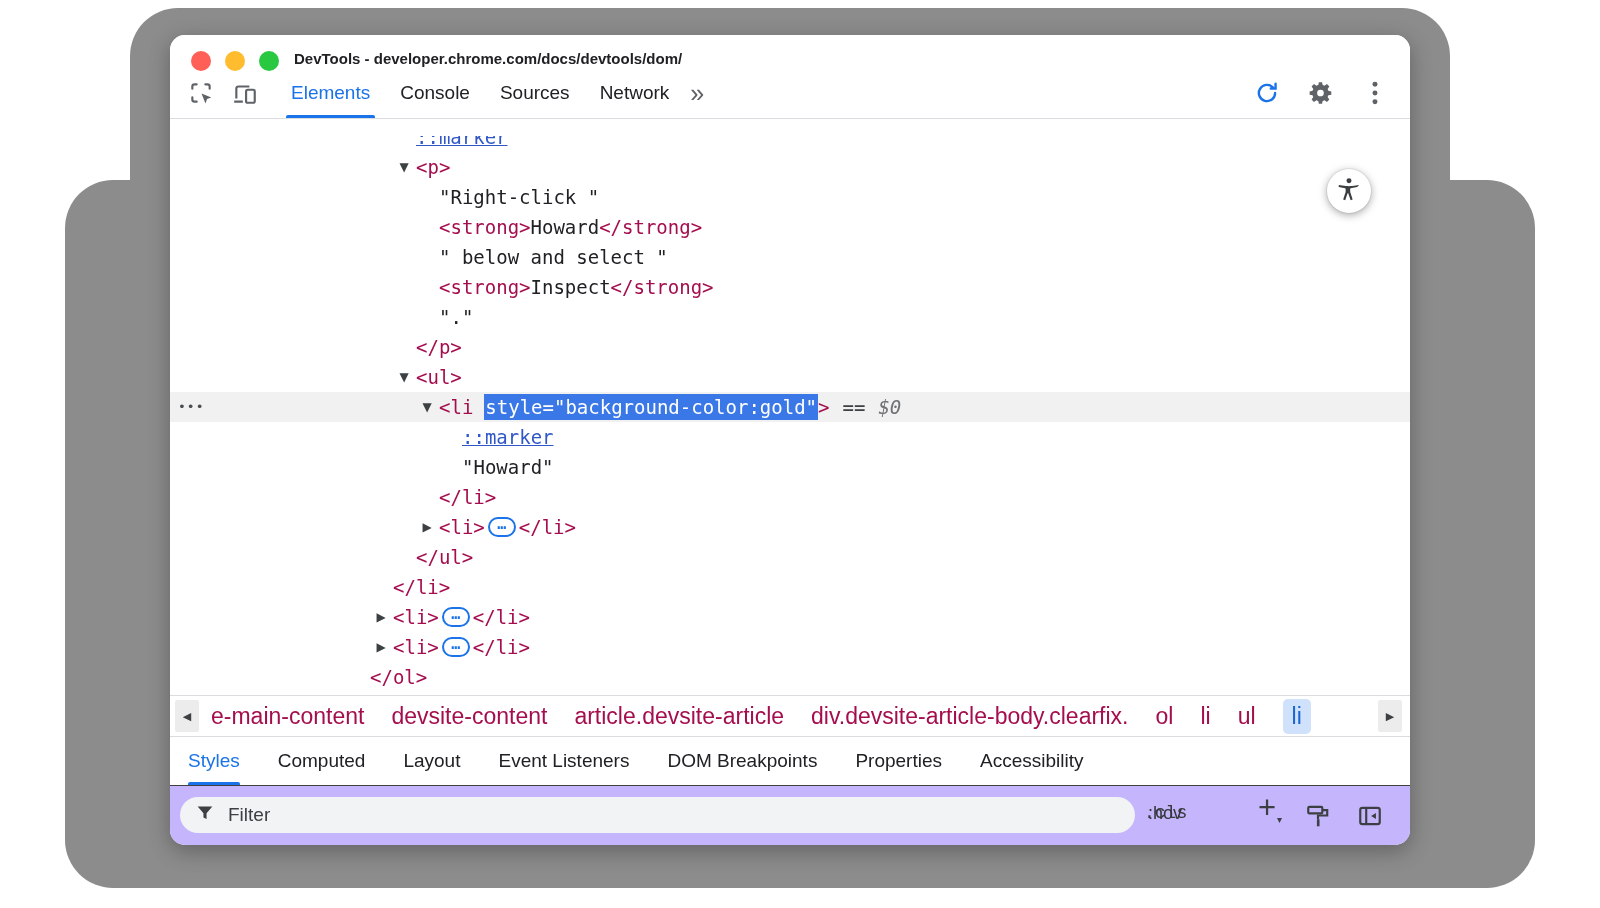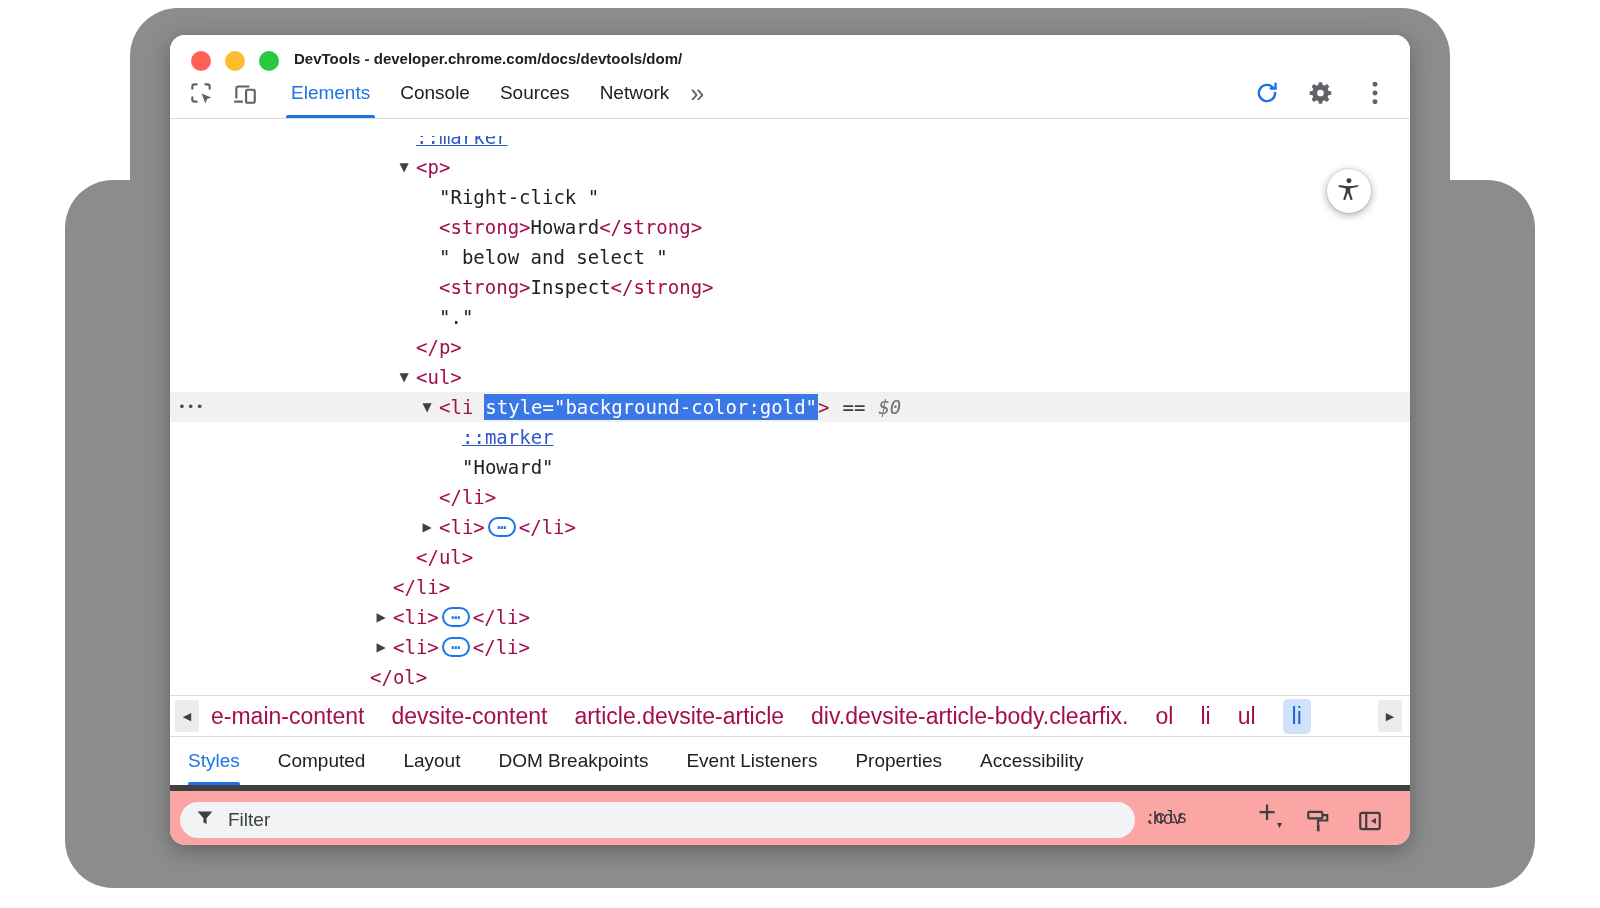--- a/index.html
+++ b/index.html
@@ -60,21 +60,21 @@
   .crumb.selected{background:#cfe1fb;color:#1a67d2;padding:4px 9px;border-radius:5px;}
 
   
   .paneltabs{position:absolute;top:702px;left:0;right:0;height:48px;display:flex;align-items:stretch;gap:38px;padding-left:18px;
              font-size:19px;color:#202124;box-sizing:border-box;}
   .ptab{position:relative;display:flex;align-items:center;cursor:default;}
   .ptab.active{color:#1a73e8;}
   .ptab.active::after{content:"";position:absolute;left:0;right:0;bottom:0;height:3px;background:#1a73e8;border-radius:2px 2px 0 0;}
 
   
-  .filterbar{position:absolute;top:750px;left:0;right:0;bottom:0;border-top:6px solid #404040;background:#fca5a5;box-sizing:border-box;}
+  .filterbar{position:absolute;top:750px;left:0;right:0;bottom:0;border-top:1px solid #404040;background:#c4b5fd;box-sizing:border-box;}
   .filter-pill{position:absolute;left:10px;top:11px;width:955px;height:36px;background:#f1f3f4;border-radius:18px;
                display:flex;align-items:center;padding-left:14px;box-sizing:border-box;}
   .filter-input{border:none;background:transparent;font-size:19px;color:#3c4043;margin-left:10px;outline:none;width:700px;font-family:"Liberation Sans",sans-serif;}
   .filter-input::placeholder{color:#3c4043;opacity:1;}
   .fb-text{position:absolute;top:17px;font-size:18px;color:#35383b;}
   .fb-hov{left:978px;}
   .fb-cls{left:974px;font-family:Liberation Mono, monospace;}
   .fb-plus{position:absolute;left:1088px;top:4px;font-size:31px;color:#3c4043;font-weight:normal;}
   .fb-caret{position:absolute;left:1107px;top:28px;font-size:10px;color:#3c4043;}
   .fb-icon{position:absolute;top:16px;width:28px;height:28px;display:flex;align-items:center;justify-content:center;}
@@ -188,22 +188,22 @@
           <span class="crumb">ul</span>
           <span class="crumb selected">li</span>
         </div>
       <div class="crumb-scroll cs-right">▶</div>
     </div>
 
     <div class="paneltabs">
         <div class="ptab active">Styles</div>
         <div class="ptab">Computed</div>
         <div class="ptab">Layout</div>
+        <div class="ptab">Event Listeners</div>
         <div class="ptab">DOM Breakpoints</div>
-        <div class="ptab">Event Listeners</div>
         <div class="ptab">Properties</div>
         <div class="ptab">Accessibility</div>
       </div>
 
     <div class="filterbar">
       <div class="filter-pill">
         <span>
           <svg width="22" height="22" viewBox="0 0 24 24" fill="#3c4043">
               <path d="M4 5h16l-6.3 7.4v6.2l-3.4-1.8v-4.4z"></path>
             </svg>

